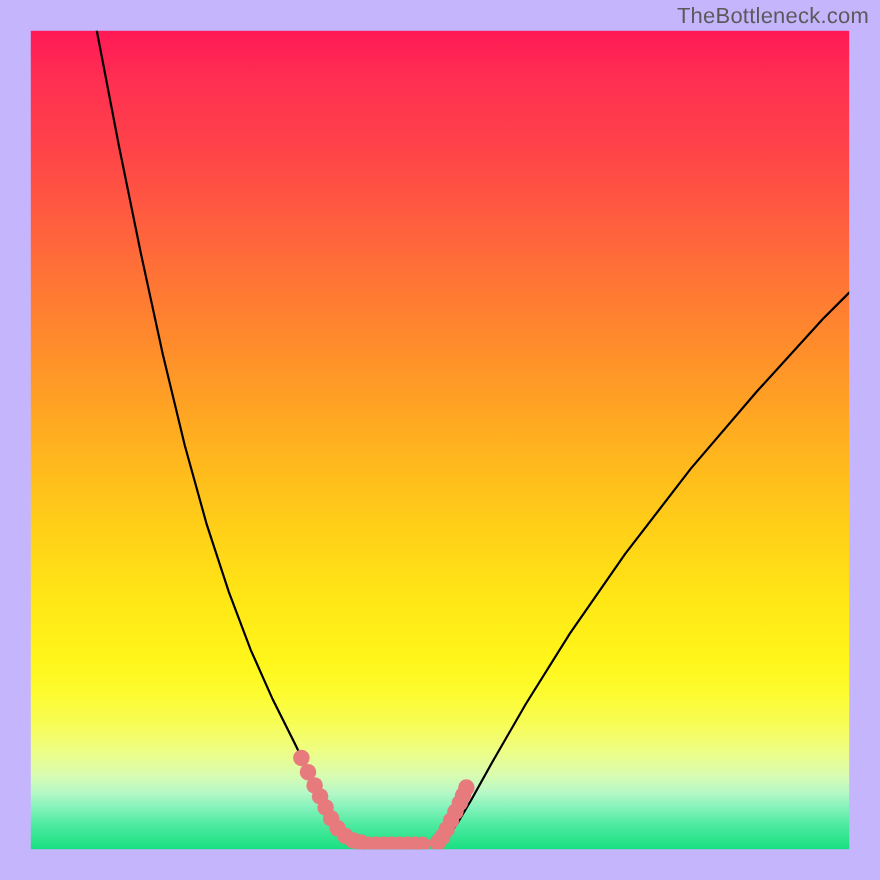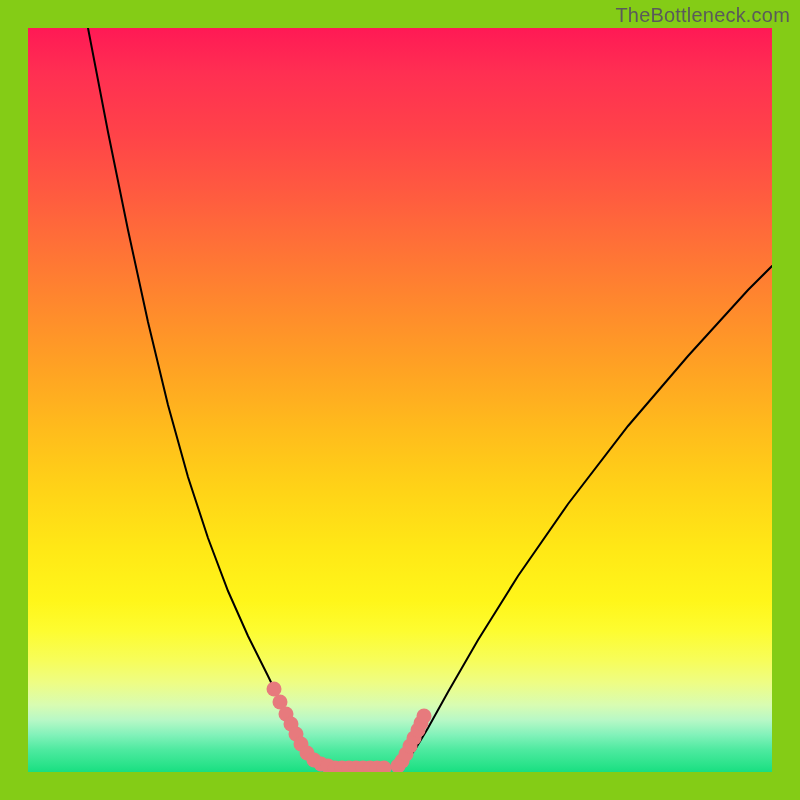--- a/index.html
+++ b/index.html
@@ -10,21 +10,21 @@
     overflow: hidden;
     background: #000;
     font-family: Arial, Helvetica, sans-serif;
   }
   .frame {
     position: absolute;
     left: 0;
     top: 0;
     width: 800px;
     height: 800px;
-    background: #84cc16;
+    background: #c4b5fd;
   }
   .plot {
     position: absolute;
     left: 28px;
     top: 28px;
     width: 744px;
     height: 744px;
     background: linear-gradient(to bottom,
       #ff1955 0%,
       #ff2f52 6%,

